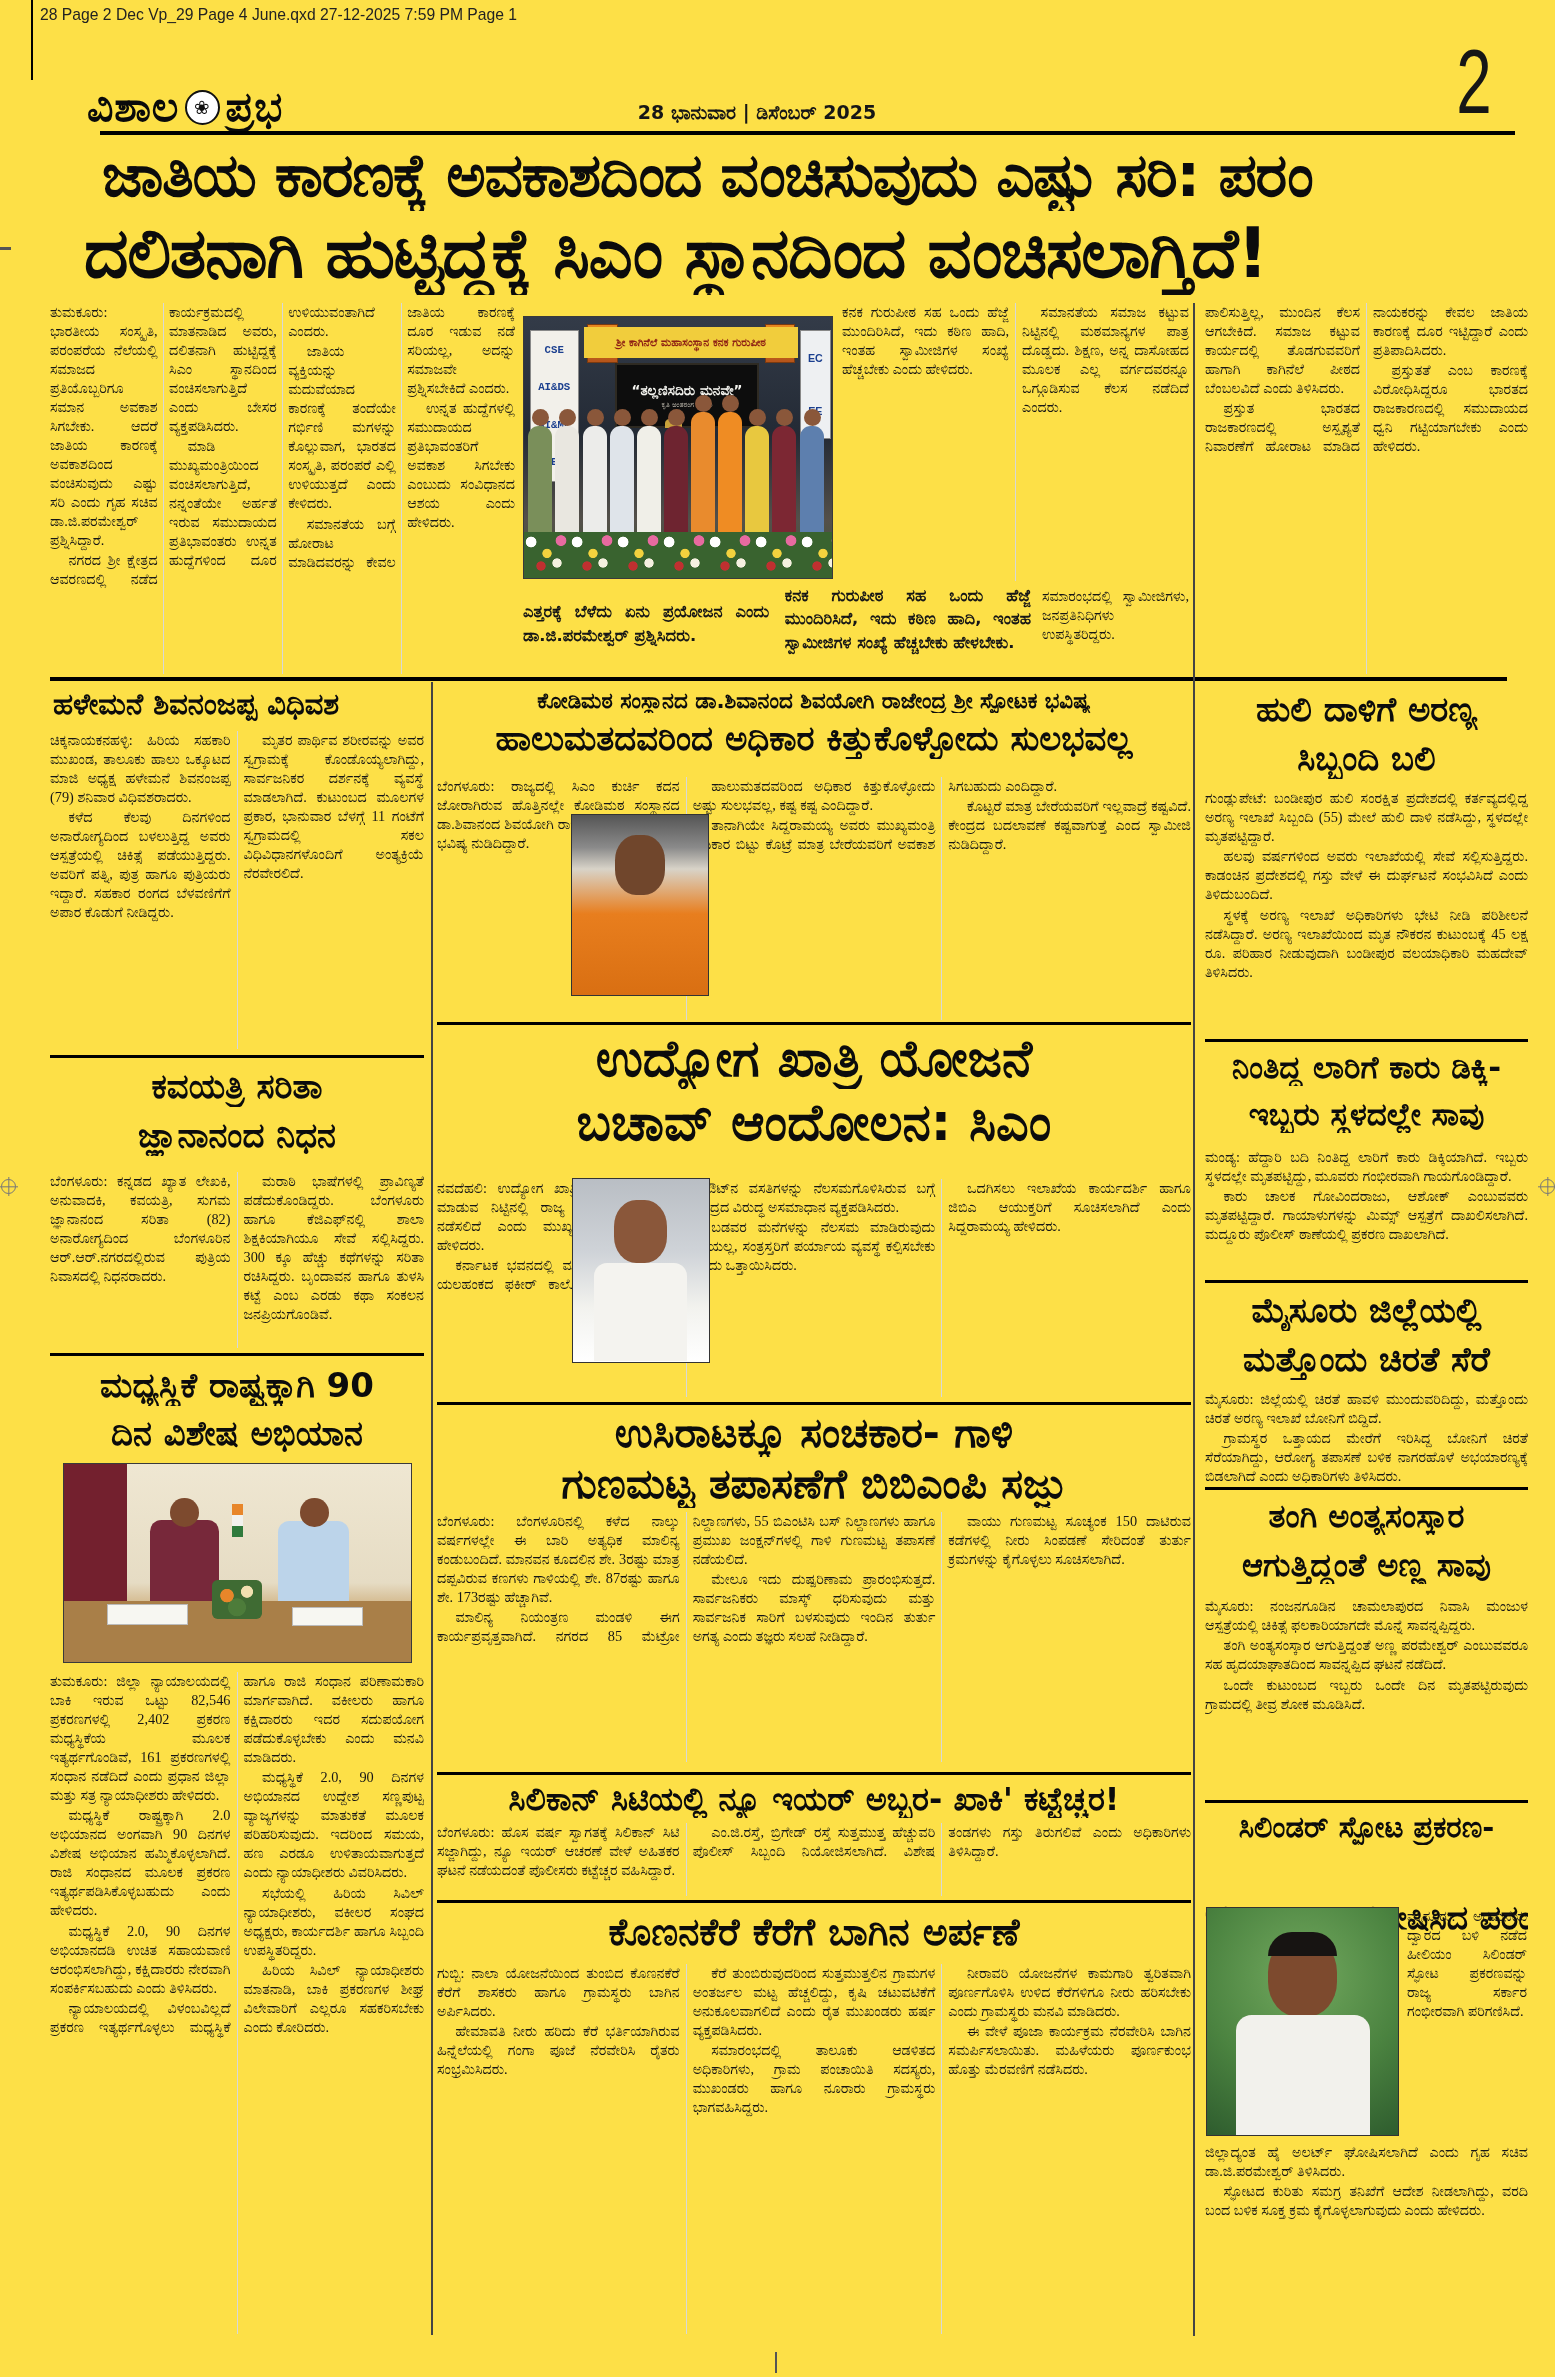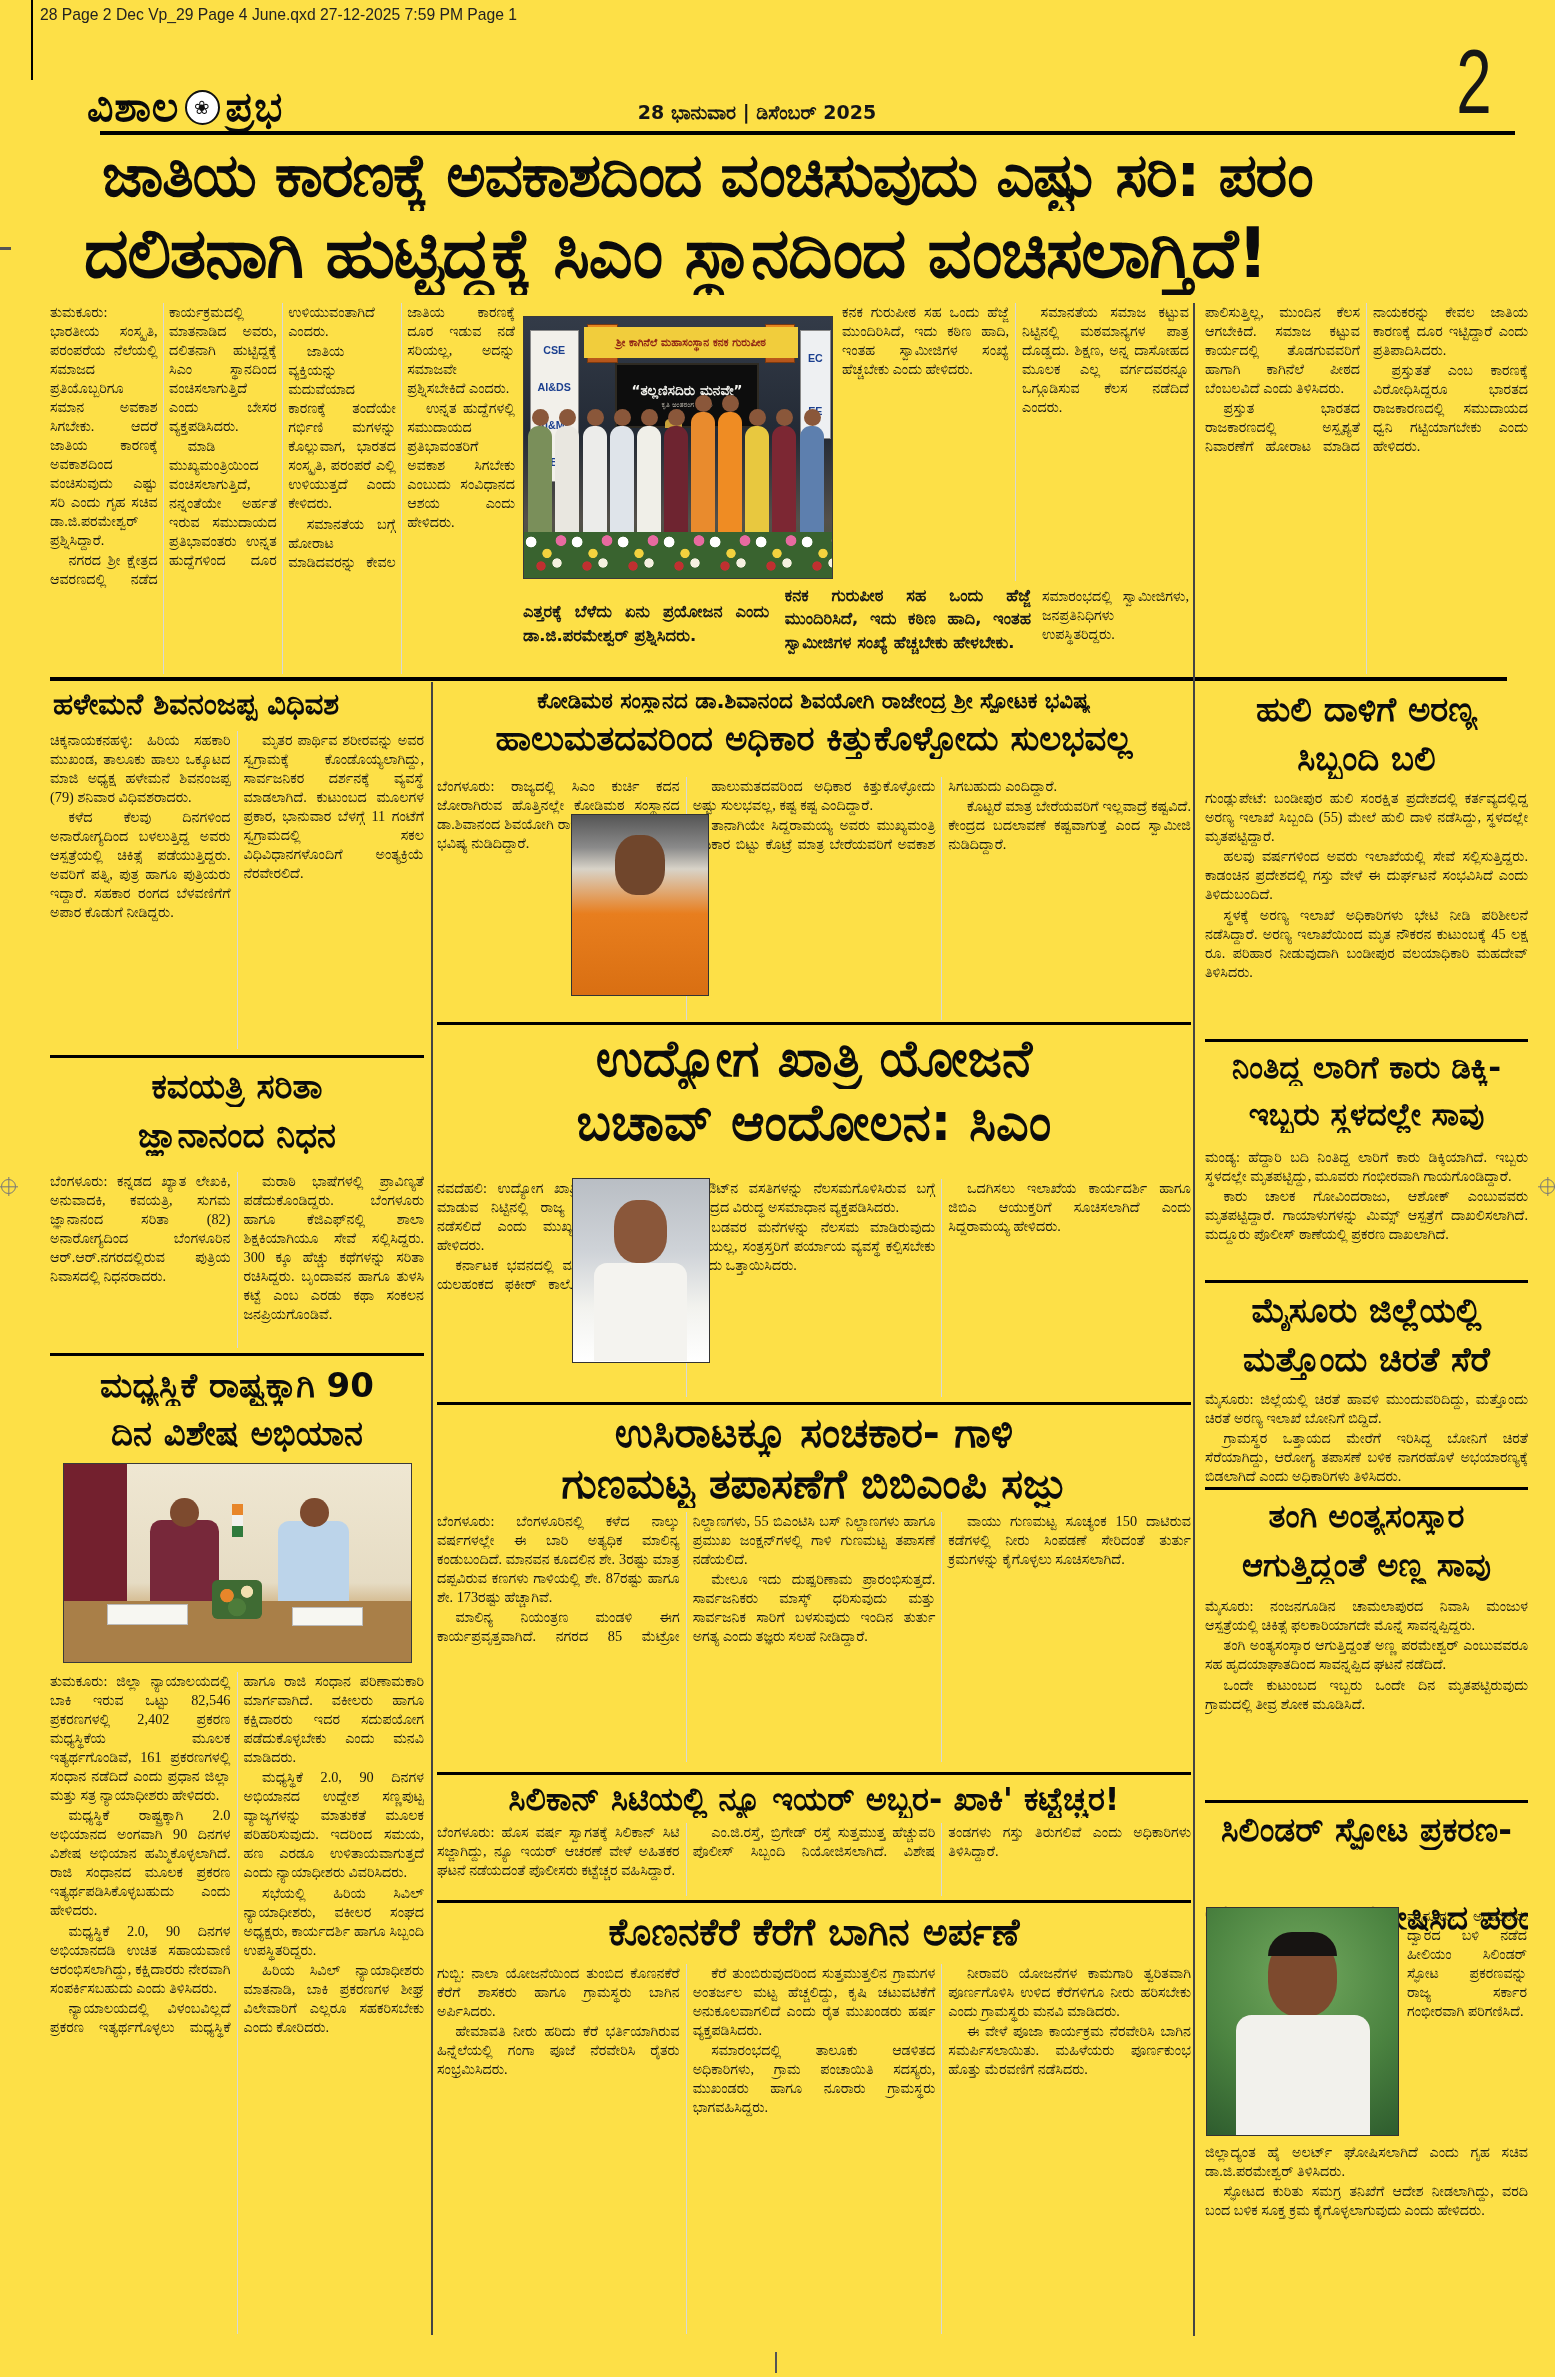--- a/index.html
+++ b/index.html
@@ -26,21 +26,21 @@
   .cols2{column-count:2;column-gap:13px;column-rule:0.7px solid #d8d8d8;}
   .cols3{column-count:3;column-gap:13px;column-rule:0.7px solid #d8d8d8;}
   .cols4{column-count:4;column-gap:11.4px;column-rule:0.7px solid #d8d8d8;}
   .caption{font-family:"DejaVu Sans",sans-serif;font-weight:700;font-size:16.4px;line-height:1.42;
            text-align:justify;column-count:2;column-gap:15.7px;overflow:hidden;}
   
   .photo{border:1.4px solid #3a3a3a;overflow:hidden;background:#2c333f;}
   .ph-backdrop{position:absolute;inset:0;background:linear-gradient(180deg,#333b48 0%,#232a35 45%,#54504a 78%,#3c5a33 100%);}
   .ph-board{position:absolute;left:5.7px;top:13px;width:47px;height:150px;background:#f2f0ea;border:0.7px solid #888;
             display:flex;flex-direction:column;align-items:center;justify-content:space-around;
-            font-family:Liberation Sans, sans-serif;font-weight:700;font-size:10.7px;color:#1b3f8f;}
+            font-family:Liberation Mono, monospace;font-weight:700;font-size:10.7px;color:#1b3f8f;}
   .ph-board-r{position:absolute;right:1.4px;top:13px;width:28.5px;height:107px;background:#eef0f2;border:0.7px solid #888;
             display:flex;flex-direction:column;align-items:center;justify-content:space-around;
             font-family:"Liberation Sans",sans-serif;font-weight:700;font-size:10.7px;color:#1b3f8f;}
   .ph-banner{position:absolute;left:60px;top:10px;width:214px;height:31px;background:#f1cd3c;
              display:flex;align-items:center;justify-content:center;font-family:"DejaVu Sans",sans-serif;
              font-weight:700;font-size:10.7px;color:#8d1f14;text-align:center;}
   .ph-deity{position:absolute;top:7.1px;width:28.5px;height:37px;background:linear-gradient(180deg,#e8881f,#b5541a);border:1.4px solid #7a3a10;}
   .ph-sign{position:absolute;left:91px;top:46px;width:140px;height:61px;background:#0d0d0d;border:2.9px solid #2e2a22;
            color:#f5f5f0;display:flex;flex-direction:column;align-items:center;justify-content:center;
            font-family:"DejaVu Sans",sans-serif;font-weight:700;font-size:13.6px;text-align:center;line-height:1.3;}
@@ -280,21 +280,21 @@
   <div class="abs rule" style="left:1205px;top:1487px;width:323px;height:2.9px;"></div>
   <div class="abs kn-head center nowrap" style="left:1205px;top:1497px;width:323px;font-size:32px;">ತಂಗಿ ಅಂತ್ಯಸಂಸ್ಕಾರ</div>
   <div class="abs kn-head center nowrap" style="left:1205px;top:1546px;width:323px;font-size:32px;">ಆಗುತ್ತಿದ್ದಂತೆ ಅಣ್ಣ ಸಾವು</div>
   <div class="abs body-text" style="left:1205px;top:1597px;width:323px;height:198px;">
       <p>ಮೈಸೂರು: ನಂಜನಗೂಡಿನ ಚಾಮಲಾಪುರದ ನಿವಾಸಿ ಮಂಜುಳ ಆಸ್ಪತ್ರೆಯಲ್ಲಿ ಚಿಕಿತ್ಸೆ ಫಲಕಾರಿಯಾಗದೇ ಮೊನ್ನೆ ಸಾವನ್ನಪ್ಪಿದ್ದರು.</p>
       <p>ತಂಗಿ ಅಂತ್ಯಸಂಸ್ಕಾರ ಆಗುತ್ತಿದ್ದಂತೆ ಅಣ್ಣ ಪರಮೇಶ್ವರ್ ಎಂಬುವವರೂ ಸಹ ಹೃದಯಾಘಾತದಿಂದ ಸಾವನ್ನಪ್ಪಿದ ಘಟನೆ ನಡೆದಿದೆ.</p>
       <p>ಒಂದೇ ಕುಟುಂಬದ ಇಬ್ಬರು ಒಂದೇ ದಿನ ಮೃತಪಟ್ಟಿರುವುದು ಗ್ರಾಮದಲ್ಲಿ ತೀವ್ರ ಶೋಕ ಮೂಡಿಸಿದೆ.</p>
     </div>
 
   <div class="abs rule" style="left:1205px;top:1800px;width:323px;height:2.9px;"></div>
-  <div class="abs kn-head center nowrap" style="left:1205px;top:1810px;width:323px;font-size:33px;">ಸಿಲಿಂಡರ್ ಸ್ಫೋಟ ಪ್ರಕರಣ-</div>
+  <div class="abs kn-head center nowrap" style="left:1205px;top:1810px;width:323px;font-size:29px;">ಸಿಲಿಂಡರ್ ಸ್ಫೋಟ ಪ್ರಕರಣ-</div>
   <div class="abs kn-head center nowrap" style="left:1205px;top:1859px;width:323px;font-size:33px;margin-top:39px;">ಹೈ ಅಲರ್ಟ್ ಘೋಷಿಸಿದ ಪರಂ</div>
   <div class="abs portrait" style="left:1206px;top:1907px;width:191px;height:227px;background:radial-gradient(circle at 50% 30%,#72a85e 0%,#4b8340 55%,#2e5c2e 100%);">
     <div class="head-c" style="left:61px;top:28.5px;width:69px;height:80px;background:#7d4a2e;border-radius:44%;"></div>
     <div style="position:absolute;left:61px;top:24px;width:69px;height:24px;background:#171412;border-radius:34px 34px 0 0;"></div>
     <div style="position:absolute;left:28.5px;top:107px;width:134px;height:120px;background:#f2f1ec;border-radius:15.7px 15.7px 0 0;"></div>
   </div>
   <div class="abs body-text" style="left:1407px;top:1907px;width:120px;height:227px;">
       <p>ಮೈಸೂರು: ಅರಮನೆಯ ದ್ವಾರದ ಬಳಿ ನಡೆದ ಹೀಲಿಯಂ ಸಿಲಿಂಡರ್ ಸ್ಫೋಟ ಪ್ರಕರಣವನ್ನು ರಾಜ್ಯ ಸರ್ಕಾರ ಗಂಭೀರವಾಗಿ ಪರಿಗಣಿಸಿದೆ.</p>
     </div>
   <div class="abs body-text" style="left:1205px;top:2143px;width:323px;height:190px;">

